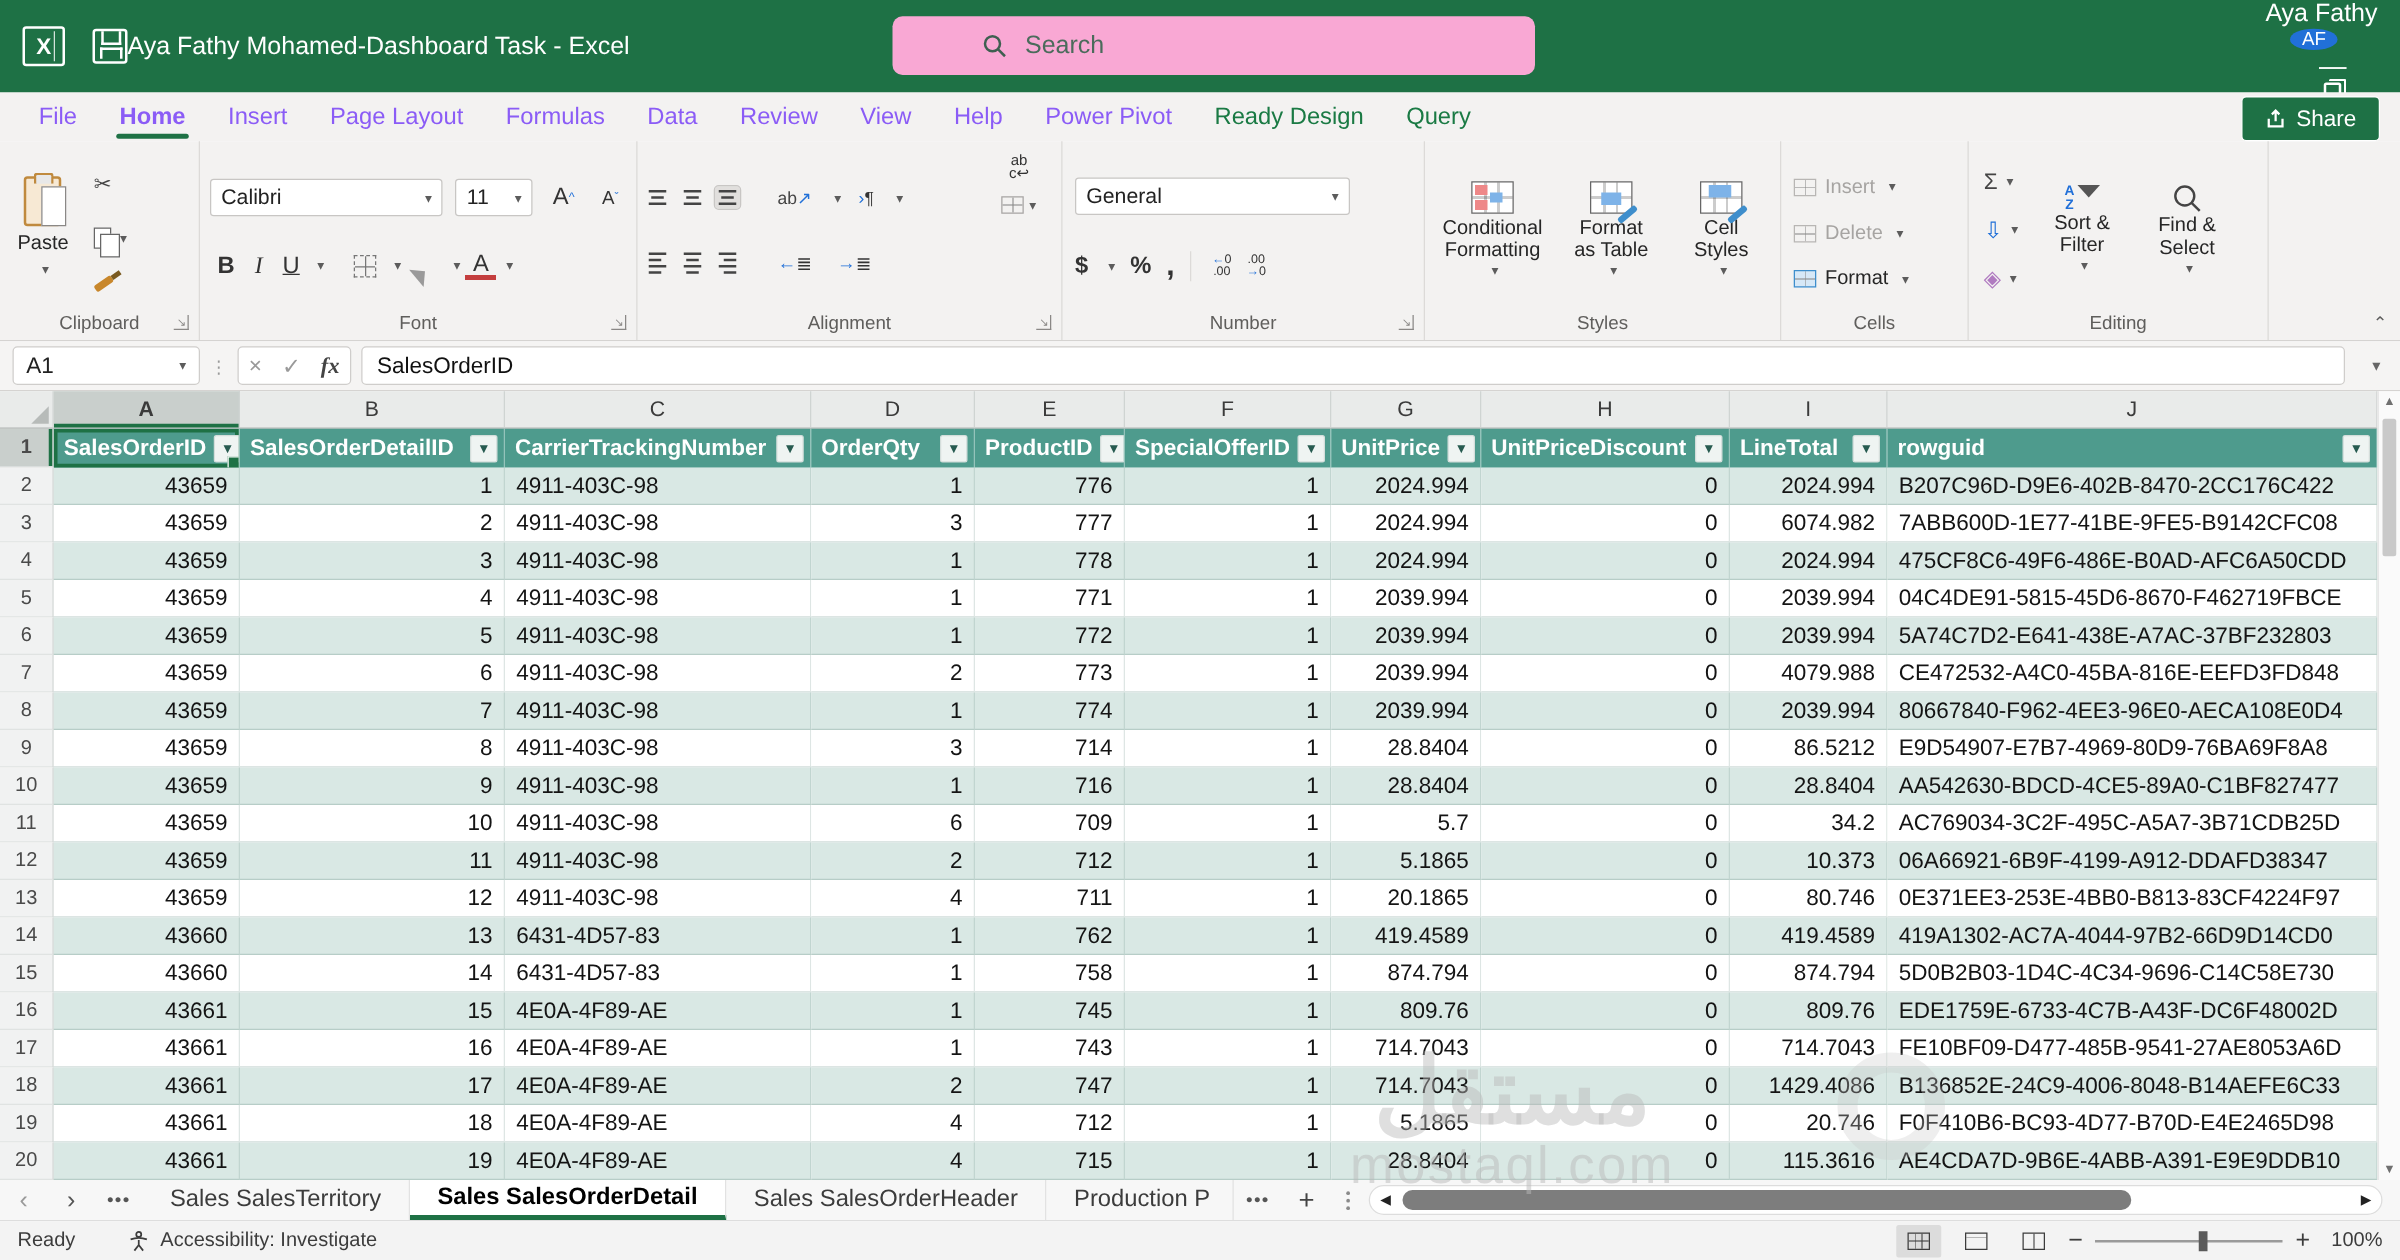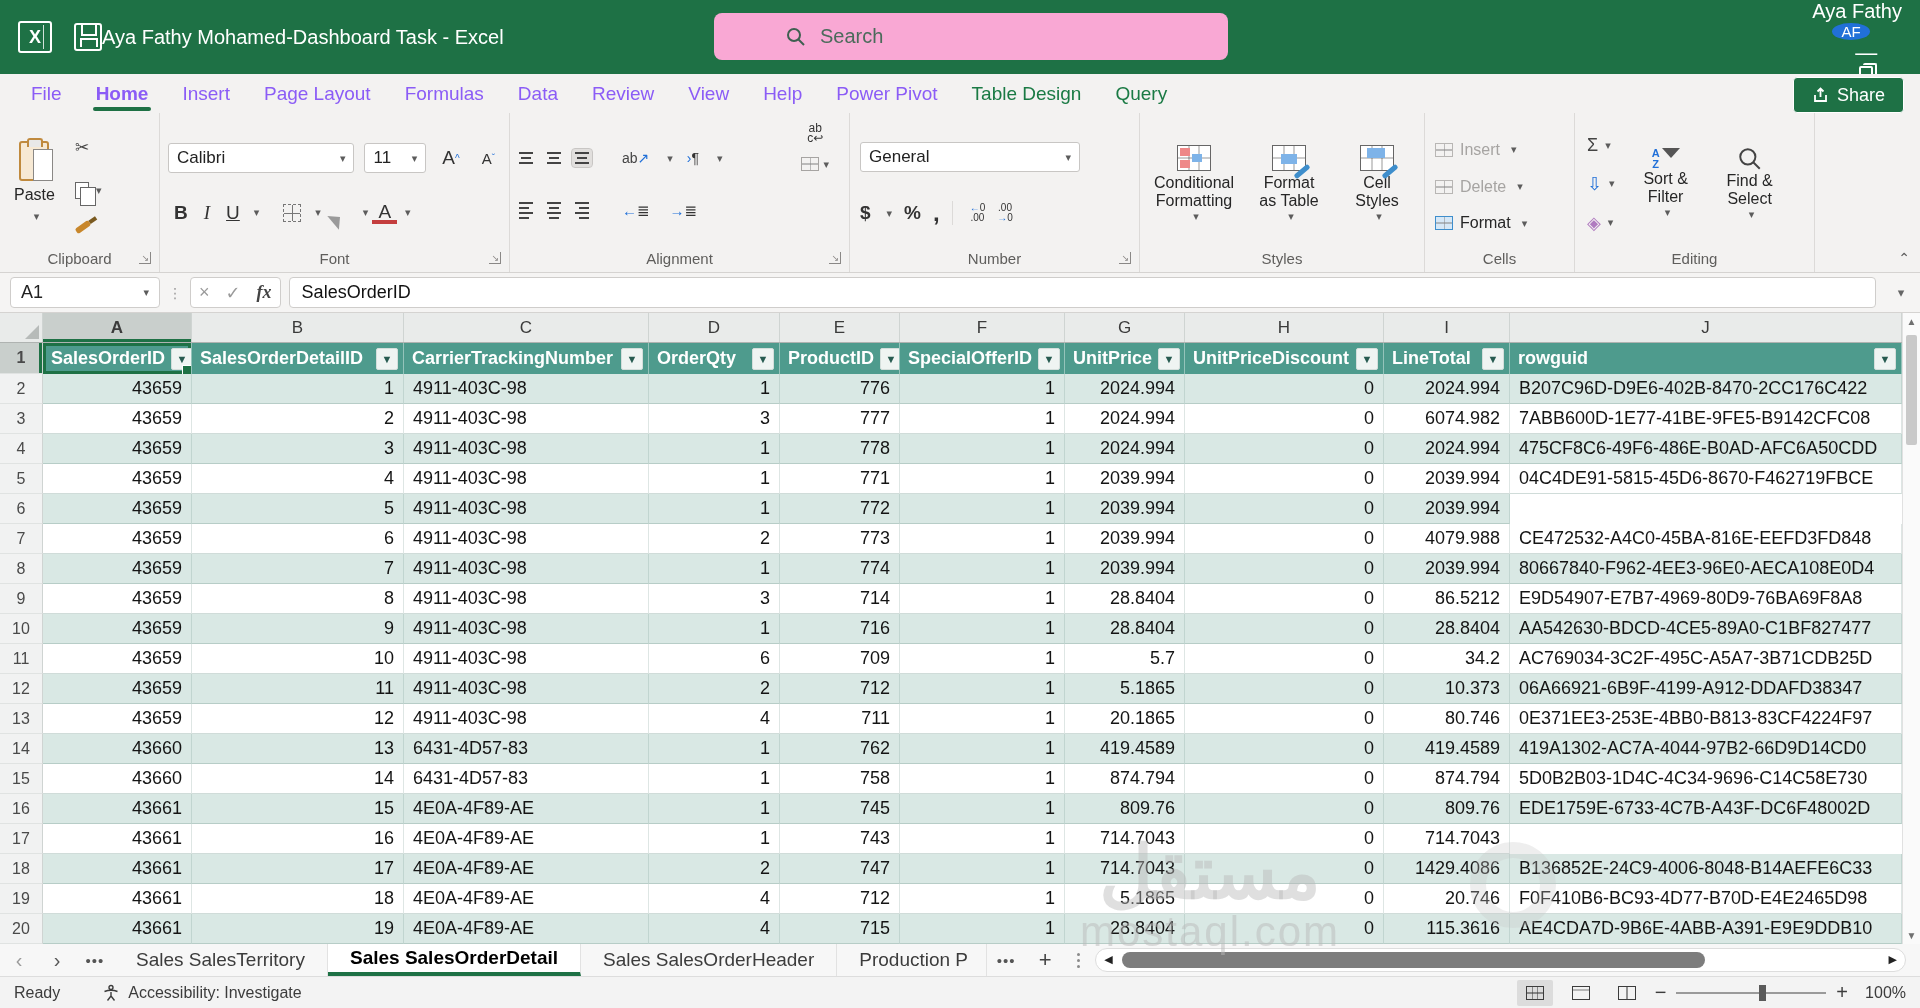--- a/index.html
+++ b/index.html
@@ -198,21 +198,21 @@
       <div class="rtab">File</div>
       <div class="rtab active">Home</div>
       <div class="rtab">Insert</div>
       <div class="rtab">Page Layout</div>
       <div class="rtab">Formulas</div>
       <div class="rtab">Data</div>
       <div class="rtab">Review</div>
       <div class="rtab">View</div>
       <div class="rtab">Help</div>
       <div class="rtab">Power Pivot</div>
-      <div class="rtab ctx">Table Design</div>
+      <div class="rtab ctx">Ready Design</div>
       <div class="rtab ctx">Query</div>
     </div>
   <div class="share-btn">
     <svg width="17" height="17" viewBox="0 0 17 17">
       <path d="M3 8 v6 h11 v-6" fill="none" stroke="#fff" stroke-width="1.8"></path>
       <path d="M8.5 10 V2 M5.5 4.5 L8.5 1.5 L11.5 4.5" fill="none" stroke="#fff" stroke-width="1.8"></path>
     </svg>
     <span>Share</span>
   </div>
 </div>
@@ -587,20 +587,21 @@
           <div class="gut">6</div>
           <div class="cell num">43659</div>
           <div class="cell num">5</div>
           <div class="cell">4911-403C-98</div>
           <div class="cell num">1</div>
           <div class="cell num">772</div>
           <div class="cell num">1</div>
           <div class="cell num">2039.994</div>
           <div class="cell num">0</div>
           <div class="cell num">2039.994</div>
+          <div class="cell">5A74C7D2-E641-438E-A7AC-37BF232803</div>
         </div>
         <div class="grow">
           <div class="gut">7</div>
           <div class="cell num">43659</div>
           <div class="cell num">6</div>
           <div class="cell">4911-403C-98</div>
           <div class="cell num">2</div>
           <div class="cell num">773</div>
           <div class="cell num">1</div>
           <div class="cell num">2039.994</div>
@@ -729,20 +730,21 @@
           <div class="gut">17</div>
           <div class="cell num">43661</div>
           <div class="cell num">16</div>
           <div class="cell">4E0A-4F89-AE</div>
           <div class="cell num">1</div>
           <div class="cell num">743</div>
           <div class="cell num">1</div>
           <div class="cell num">714.7043</div>
           <div class="cell num">0</div>
           <div class="cell num">714.7043</div>
+          <div class="cell">FE10BF09-D477-485B-9541-27AE8053A6D</div>
         </div>
         <div class="grow band">
           <div class="gut">18</div>
           <div class="cell num">43661</div>
           <div class="cell num">17</div>
           <div class="cell">4E0A-4F89-AE</div>
           <div class="cell num">2</div>
           <div class="cell num">747</div>
           <div class="cell num">1</div>
           <div class="cell num">714.7043</div>

